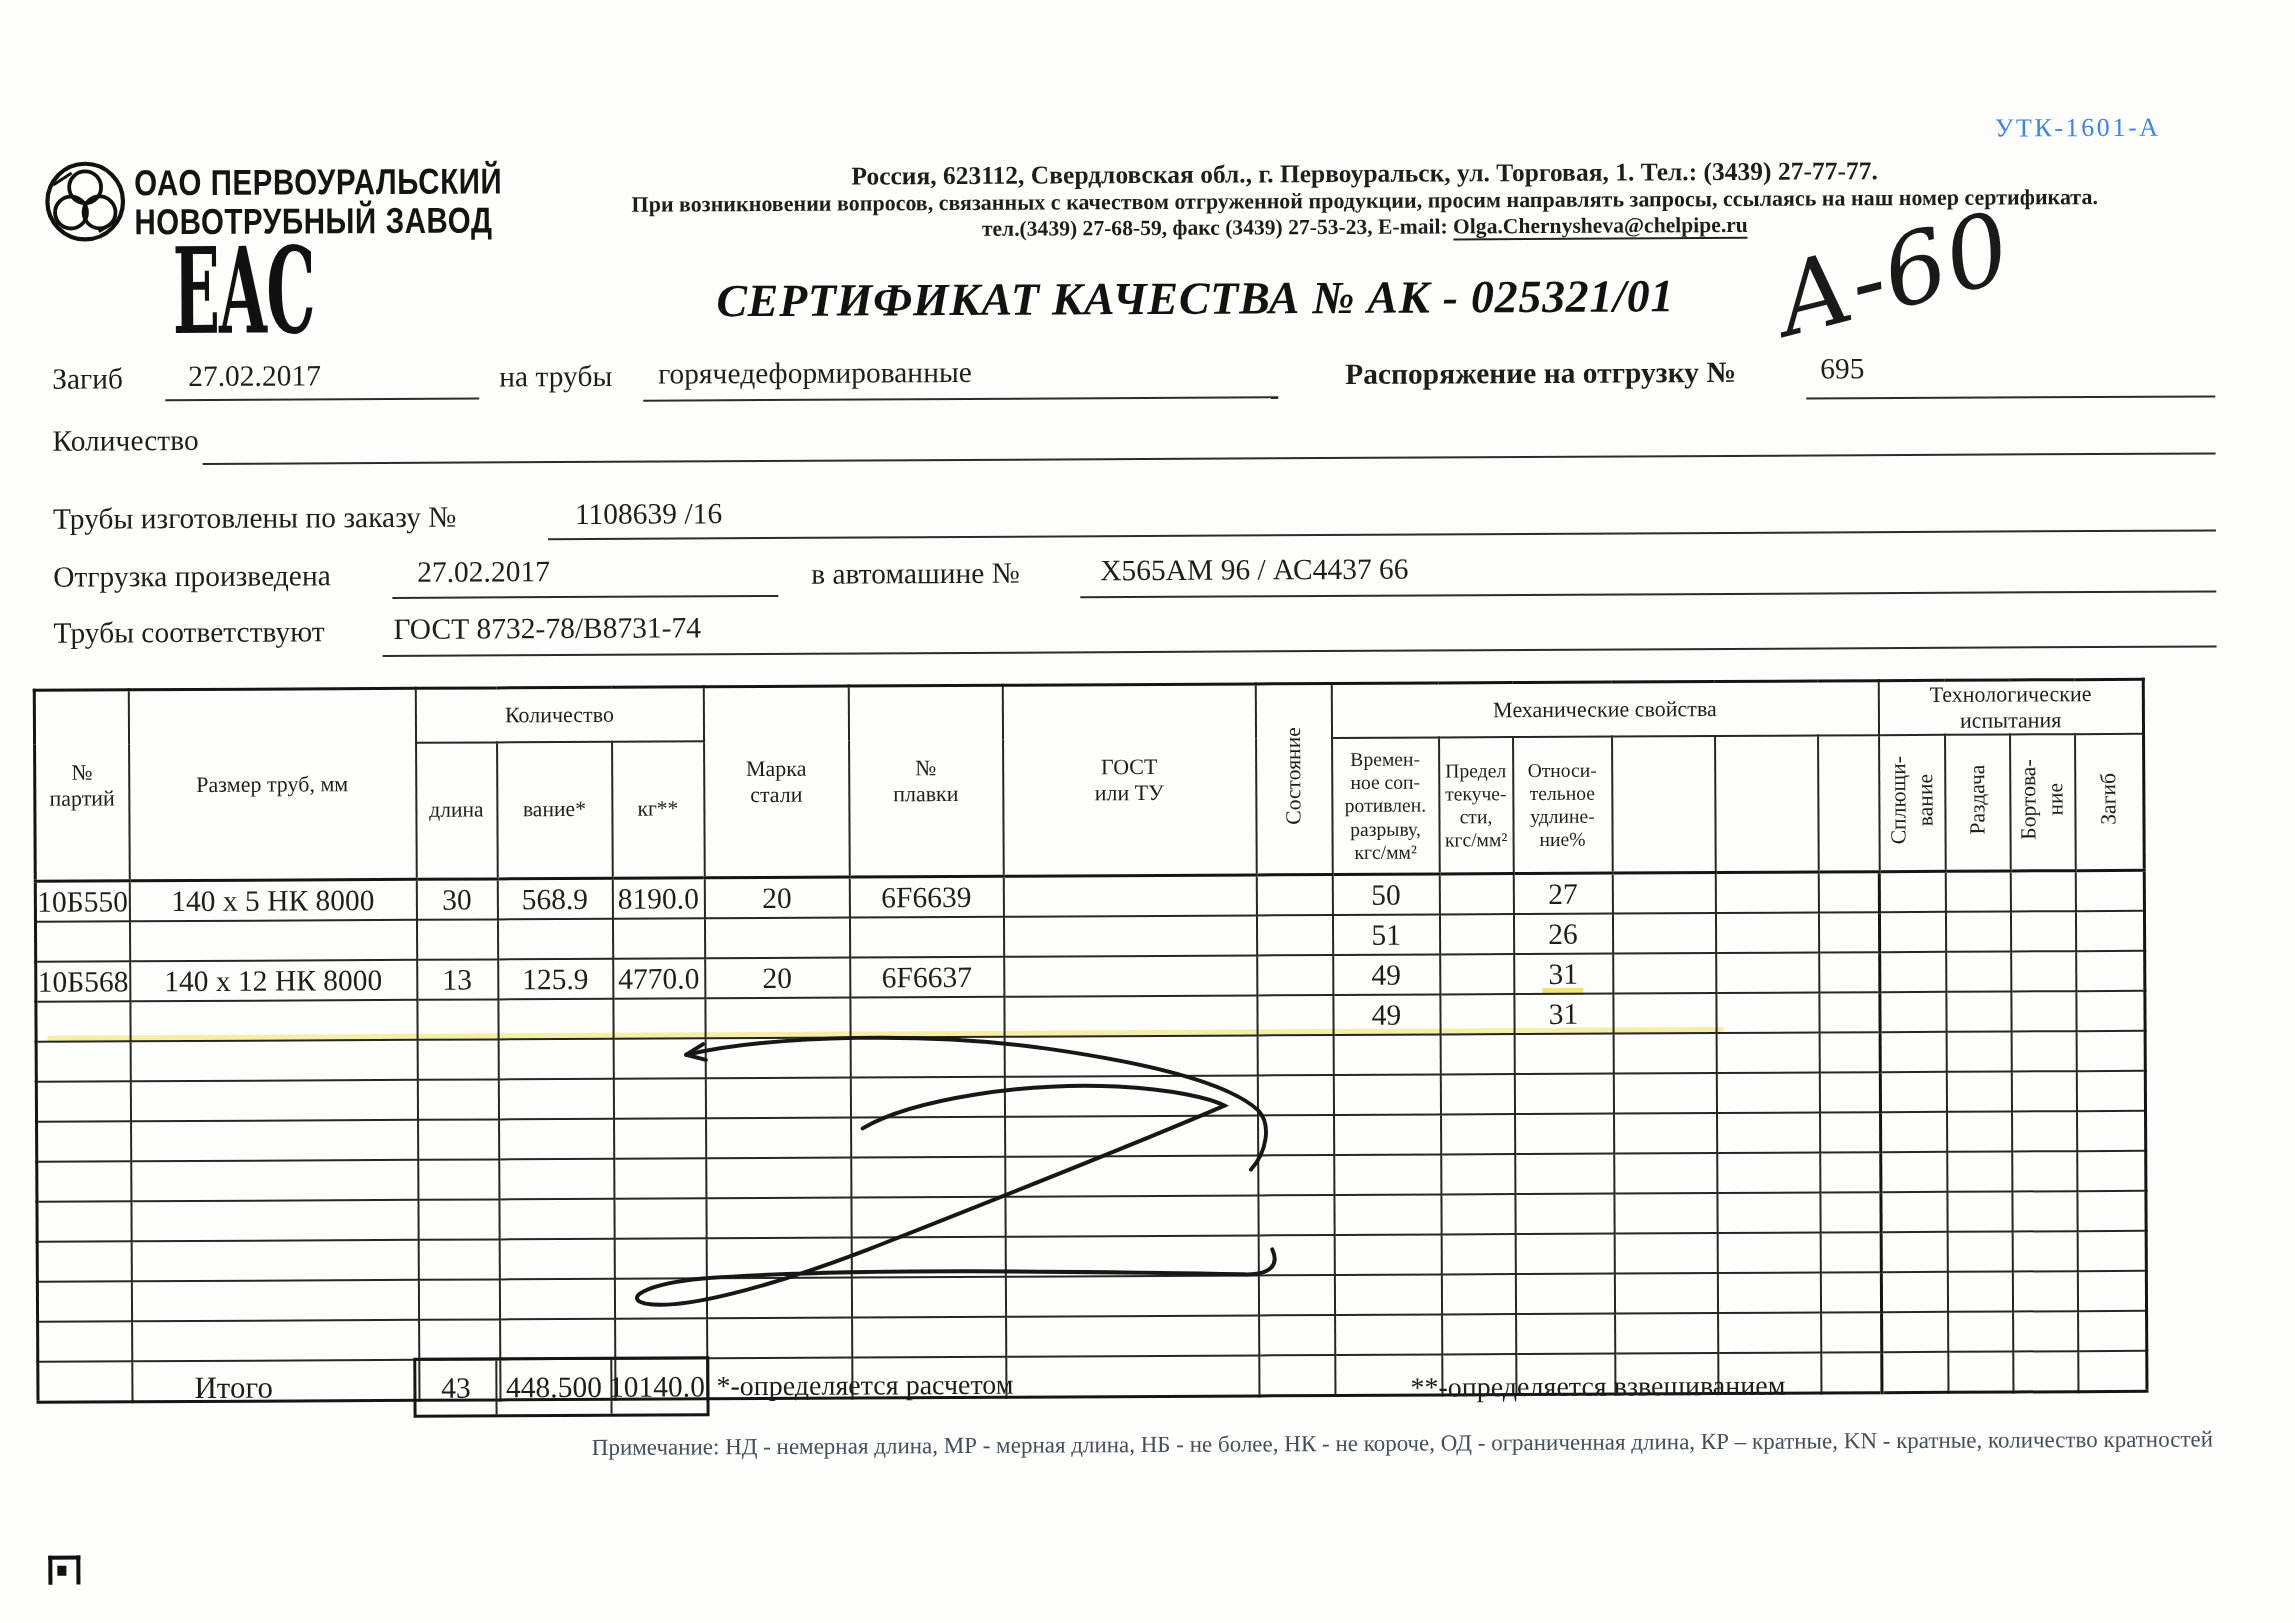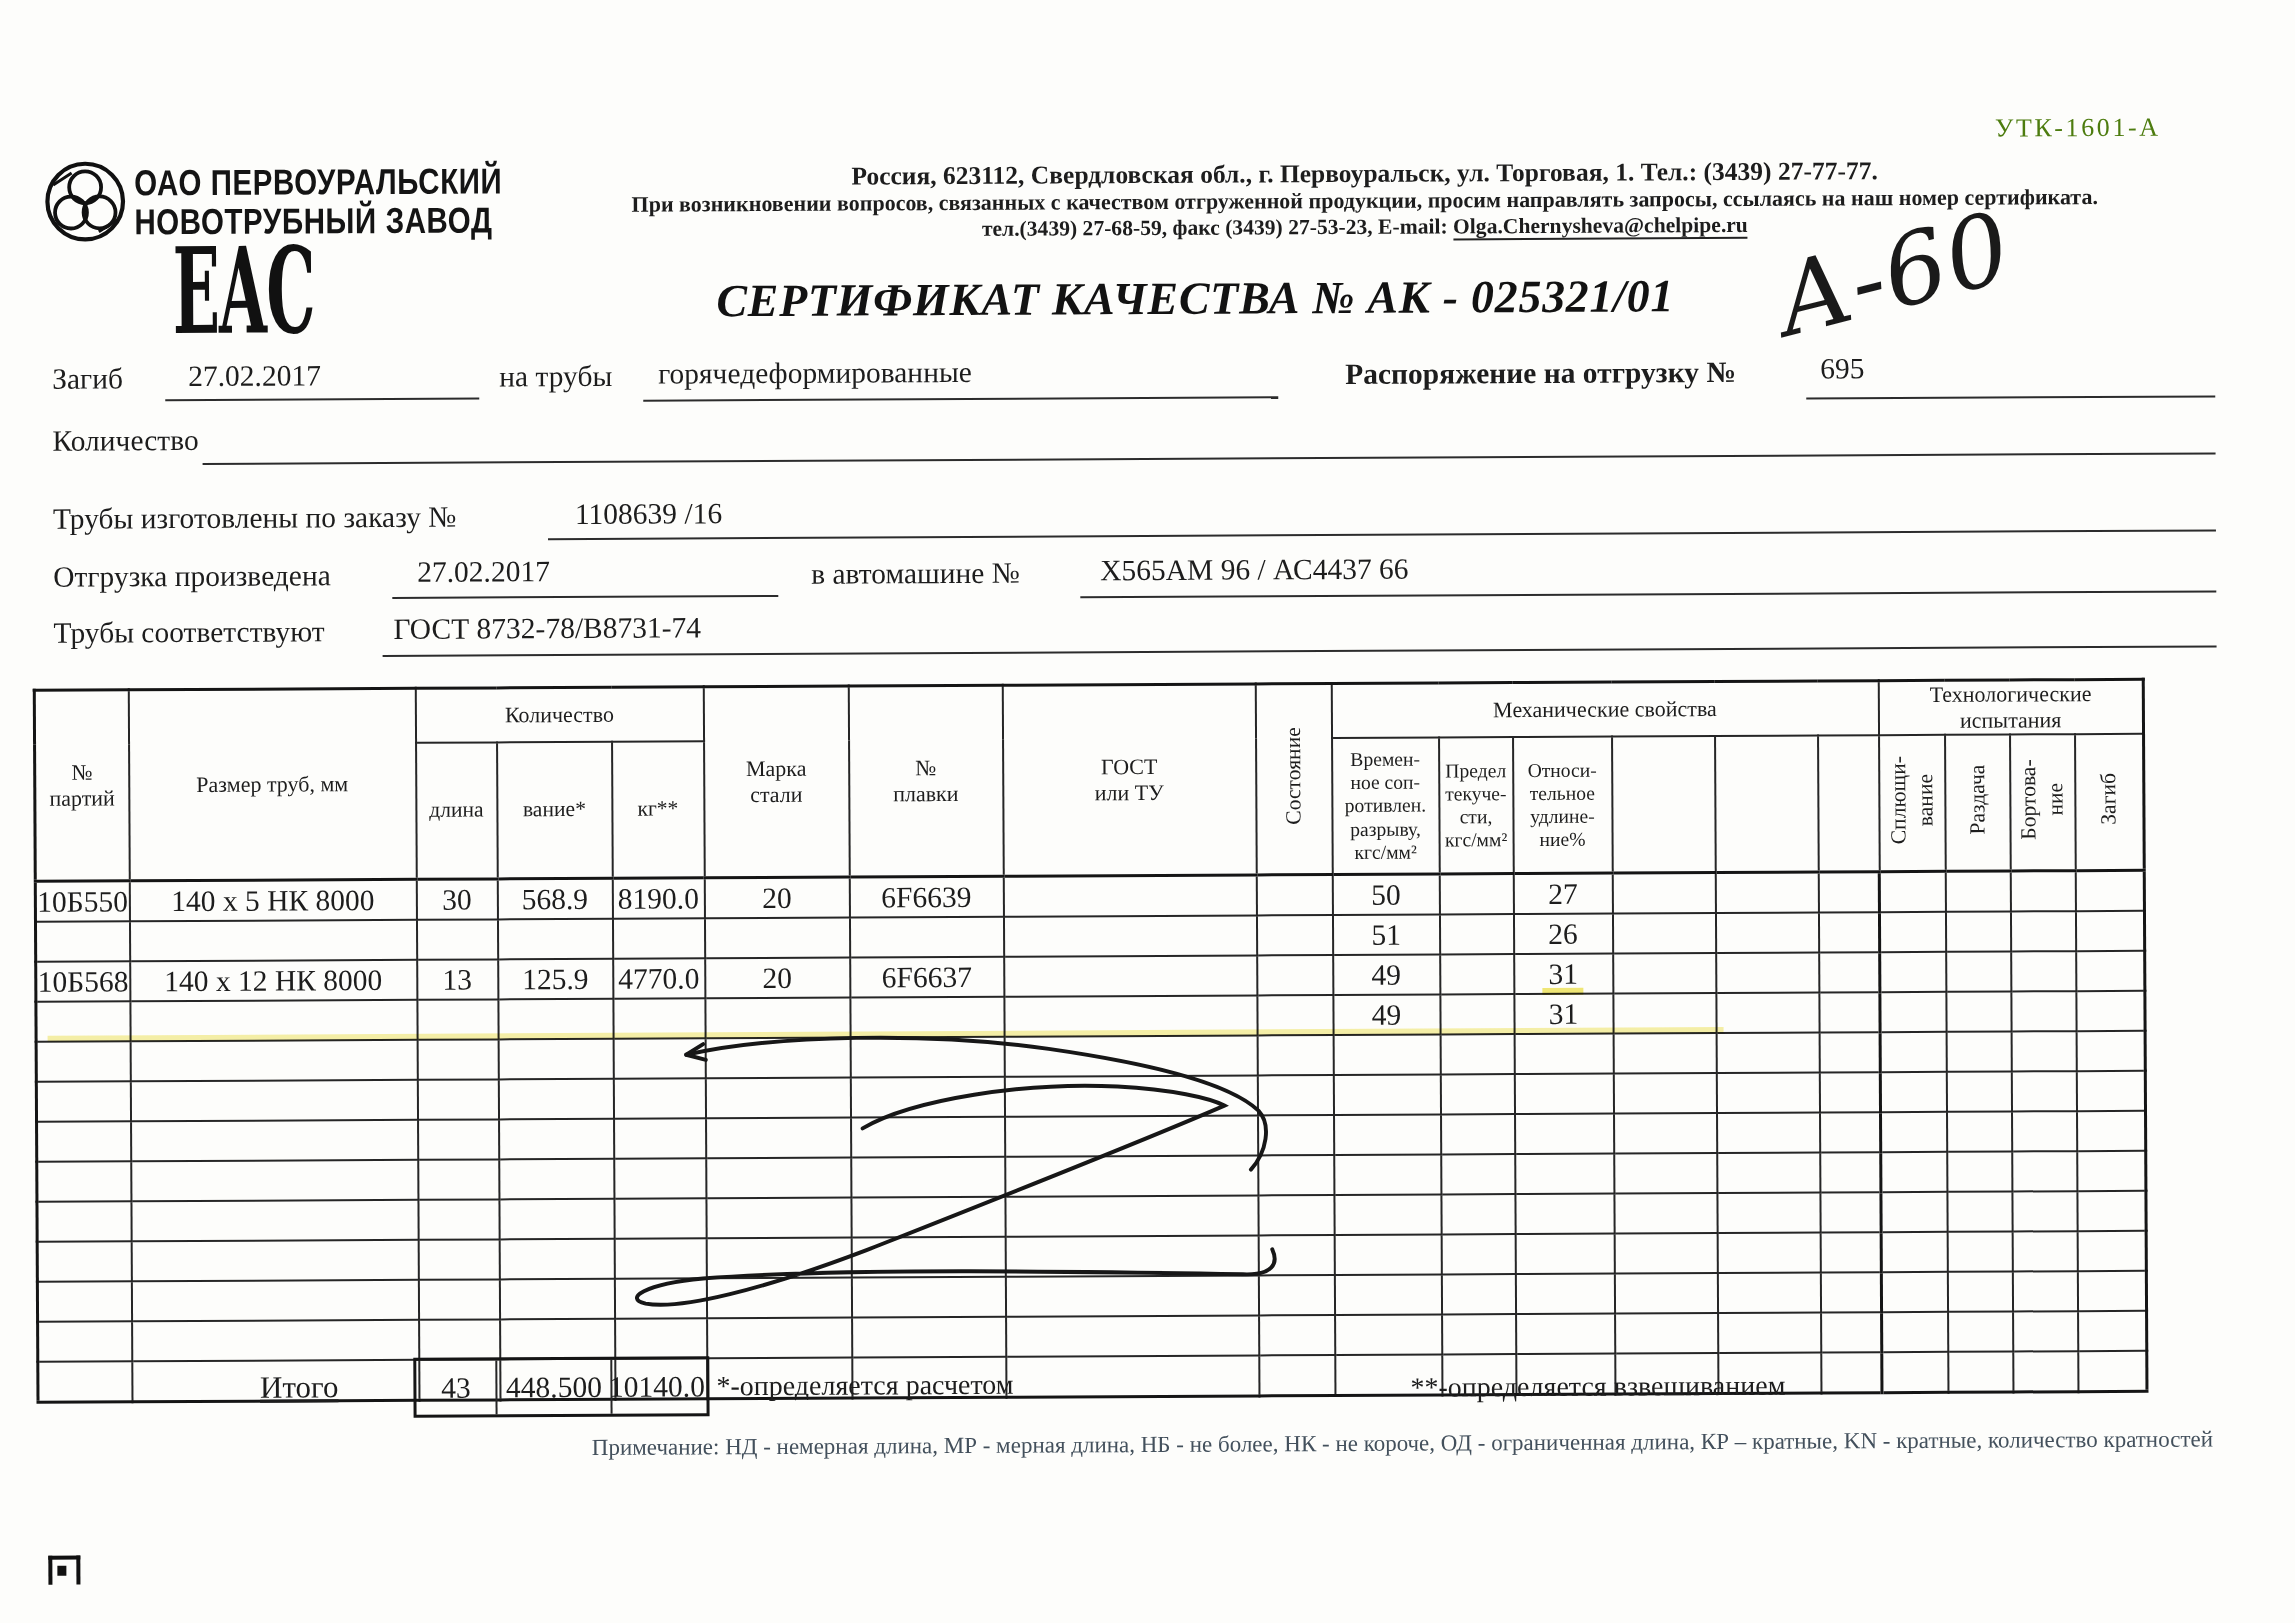--- a/index.html
+++ b/index.html
@@ -3,21 +3,21 @@
 <meta charset="utf-8">
 <style>
   html,body{margin:0;padding:0;background:#e8e8e4;}
   .page{position:relative;width:2295px;height:1623px;background:#fdfdfb;overflow:hidden;
         font-family:"Liberation Serif", serif;color:#1d1d1d;}
   .sheet{position:absolute;left:0;top:0;width:100%;height:100%;transform:rotate(-0.3deg);transform-origin:50% 45%;}
   .abs{position:absolute;}
   .pre{white-space:pre-line;}
 
   
-  .form-code{left:1998px;top:118px;font-size:26px;letter-spacing:2.6px;color:#4d7c0f;}
+  .form-code{left:1998px;top:118px;font-size:26px;letter-spacing:2.6px;color:#3b82f6;}
 
   
   .logo-circle{left:42px;top:154px;width:92px;height:84px;}
   .company{left:137px;top:158px;font-family:"Liberation Sans",sans-serif;font-weight:bold;
            font-size:36px;line-height:39px;letter-spacing:0.7px;transform:scaleX(0.82);transform-origin:left top;
            color:#141414;}
   .eac{left:175px;top:237px;font-family:"DejaVu Serif",serif;font-weight:bold;font-size:119px;line-height:98px;
        transform:scaleX(0.52);transform-origin:left top;letter-spacing:-3.9px;color:#111;}
 
   
@@ -51,21 +51,21 @@
   tbody td{height:38px;font-size:29.5px;border-left:2px solid #2b2b2b;border-right:2px solid #2b2b2b;
            border-top:1.3px dashed #4e4e4e;border-bottom:none;}
   tbody tr:first-child td{border-top:none;}
   tbody td.tgl{border-left:3.3px solid #151515;}
   tbody{border-bottom:3.9px solid #151515;}
 
   
   .totals-box{left:410px;top:1354px;width:290px;height:54px;border:3.3px solid #151515;display:flex;background:transparent;}
   .tcell{flex:0 0 auto;display:flex;align-items:center;justify-content:center;font-size:29.5px;border-right:2px solid #262626;}
   .tcell.c1{width:79px;} .tcell.c2{width:113px;} .tcell.c3{width:89px;border-right:none;}
-  .itogo{left:191px;top:1365px;width:144px;text-align:right;font-size:31px;text-decoration:underline;}
+  .itogo{left:191px;top:1365px;width:144px;text-align:left;font-size:31px;}
   .fn1{left:713px;top:1368px;font-size:28px;}
   .fn2{left:1407px;top:1373px;font-size:28px;}
   .note{left:588px;top:1432px;width:1649px;font-size:23px;color:#43505c;}
 
   
   .hl{position:absolute;mix-blend-mode:multiply;}
   .corner-mark{left:44px;top:1550px;width:23.6px;height:25px;border:4.6px solid #111;border-bottom:none;}
   .corner-mark .dot{position:absolute;left:4.6px;top:5.9px;width:9.2px;height:9.8px;background:#111;}
   svg.overlay{position:absolute;left:0;top:0;pointer-events:none;}
 </style>

